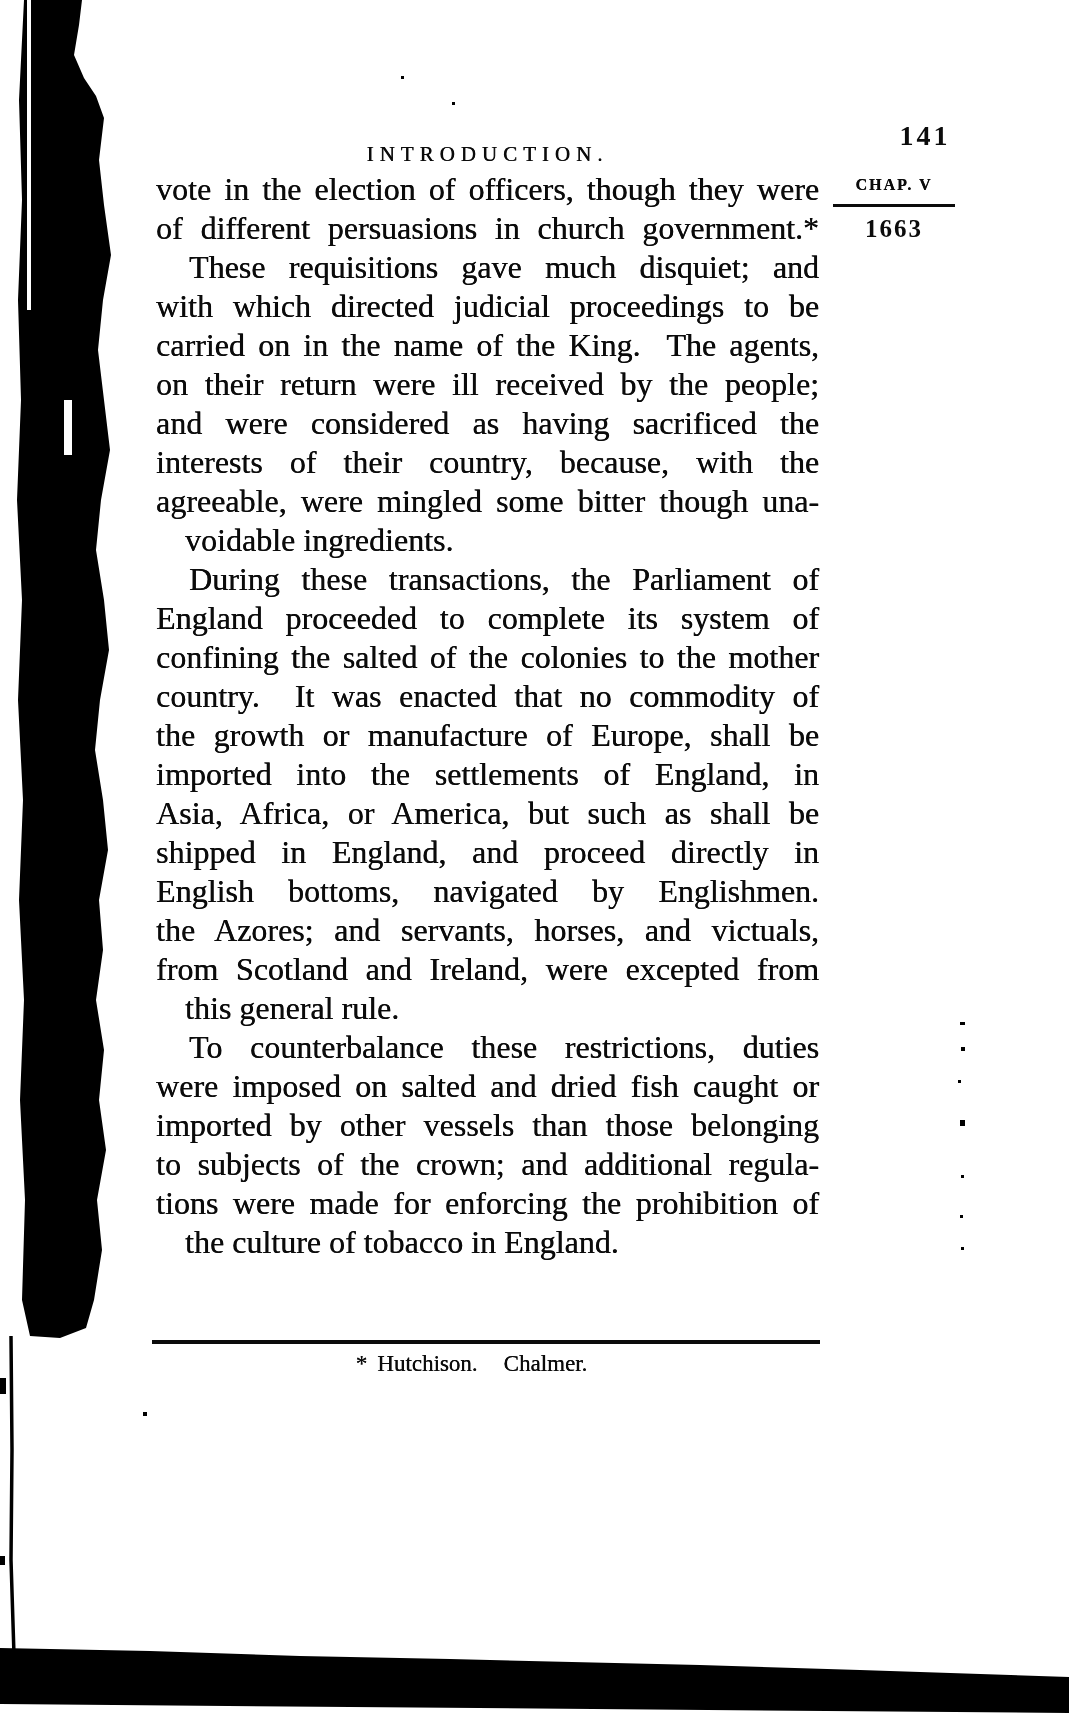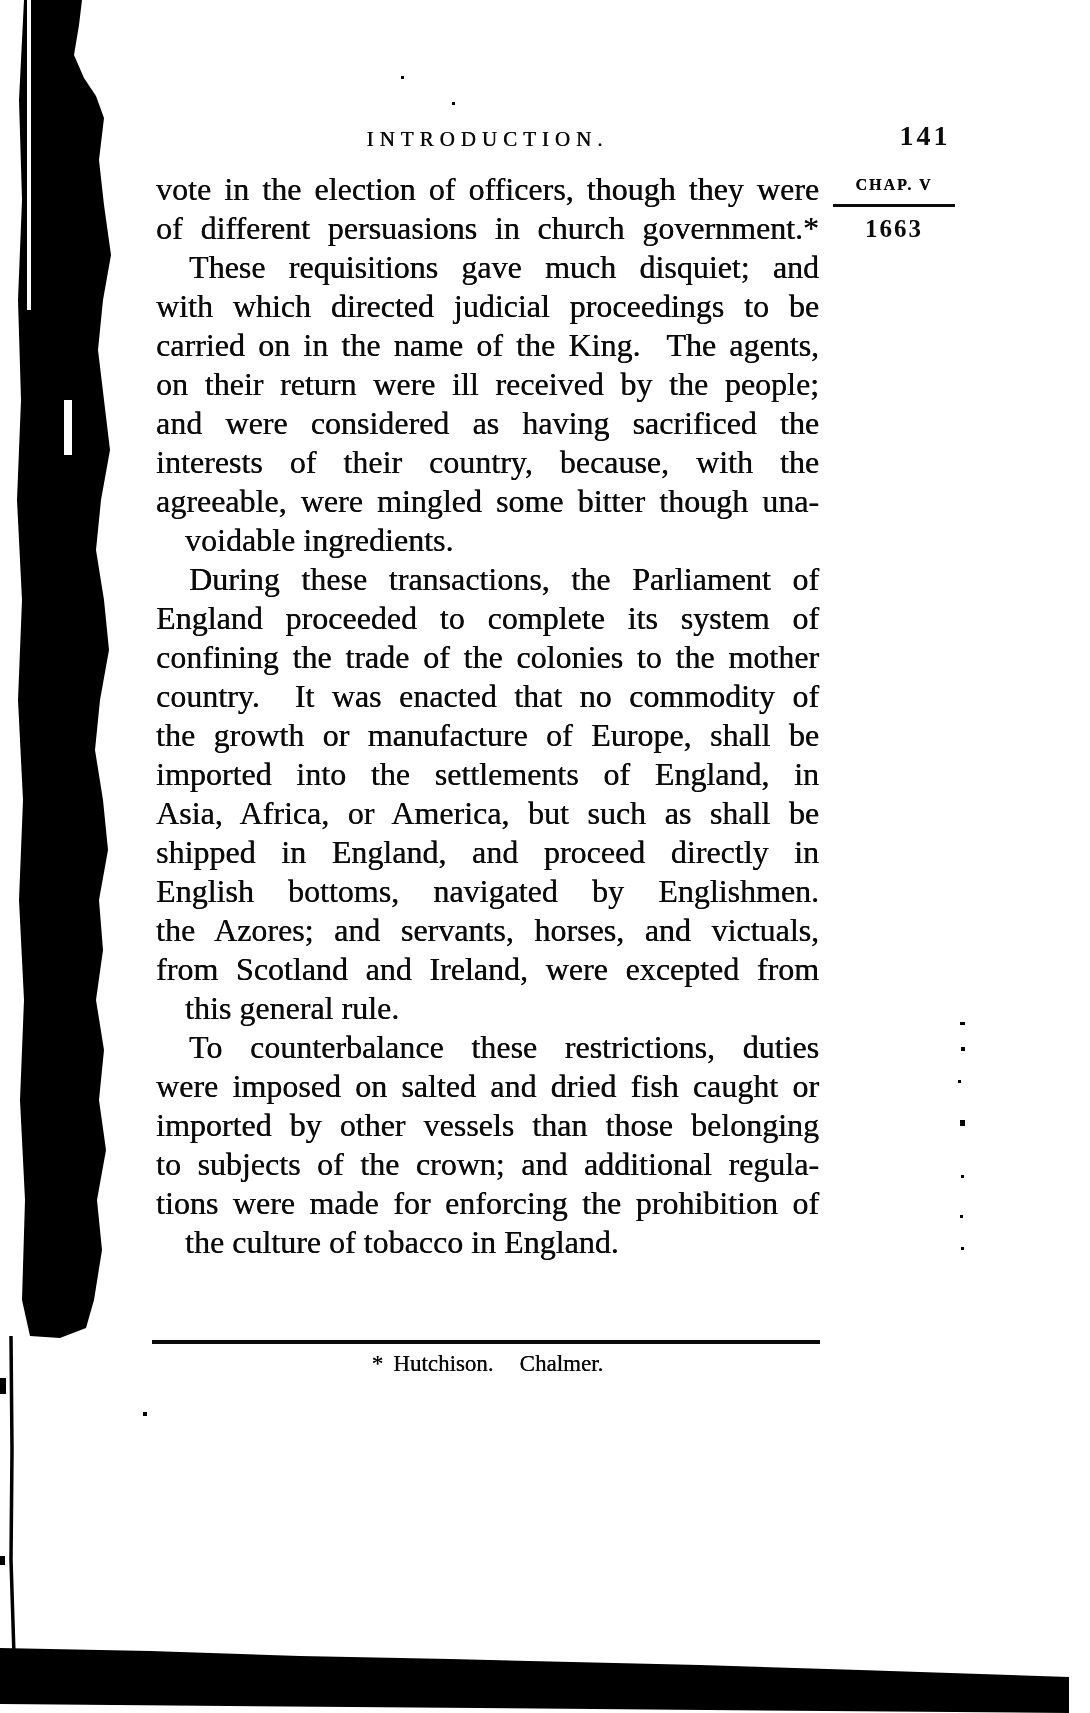--- a/index.html
+++ b/index.html
@@ -13,21 +13,21 @@
     color: #0b0b0b;
   }
   .artifact-svg {
     position: absolute;
     left: 0; top: 0;
     width: 1090px; height: 1713px;
     pointer-events: none;
   }
   .running-head {
     position: absolute;
-    left: 156px; top: 127px; width: 663px;
+    left: 156px; top: 142px; width: 663px;
     text-align: center;
     font-size: 21px;
     letter-spacing: 6px;
     text-shadow: 0.4px 0 0 currentColor;
   }
   .page-number {
     position: absolute;
     left: 870px; top: 120px; width: 110px;
     text-align: center;
     font-size: 28px;
@@ -70,21 +70,21 @@
   .bl.j { text-align: justify; text-align-last: justify; }
   .bl.l { text-align: left; margin-left: 29px; }
   .bl.ind { text-indent: 33px; }
   .footnote-rule {
     position: absolute;
     left: 152px; top: 1340px; width: 668px; height: 4px;
     background: #0b0b0b;
   }
   .footnote {
     position: absolute;
-    left: 156px; top: 1351px; width: 663px;
+    left: 140px; top: 1351px; width: 663px;
     text-align: center;
     font-size: 23px;
     text-shadow: 0.3px 0 0 currentColor;
   }
   .footnote .fn-src { margin-left: 10px; }
   .footnote .fn-src2 { margin-left: 26px; }
 </style>
 </head>
 <body>
 
@@ -139,21 +139,21 @@
     <div class="bl j">with which directed judicial proceedings to be</div>
     <div class="bl j">carried on in the name of the King.&nbsp; The agents,</div>
     <div class="bl j">on their return were ill received by the people;</div>
     <div class="bl j">and were considered as having sacrificed the</div>
     <div class="bl j">interests of their country, because, with the</div>
     <div class="bl j">agreeable, were mingled some bitter though una-</div>
     <div class="bl l">voidable ingredients.</div>
 
     <div class="bl j ind">During these transactions, the Parliament of</div>
     <div class="bl j">England proceeded to complete its system of</div>
-    <div class="bl j">confining the trade of the colonies to the mother</div>
+    <div class="bl j">confining the salted of the colonies to the mother</div>
     <div class="bl j">country.&nbsp; It was enacted that no commodity of</div>
     <div class="bl j">the growth or manufacture of Europe, shall be</div>
     <div class="bl j">imported into the settlements of England, in</div>
     <div class="bl j">Asia, Africa, or America, but such as shall be</div>
     <div class="bl j">shipped in England, and proceed directly in</div>
     <div class="bl j">English bottoms, navigated by Englishmen.</div>
     <div class="bl j">the Azores; and servants, horses, and victuals,</div>
     <div class="bl j">from Scotland and Ireland, were excepted from</div>
     <div class="bl l">this general rule.</div>
 

